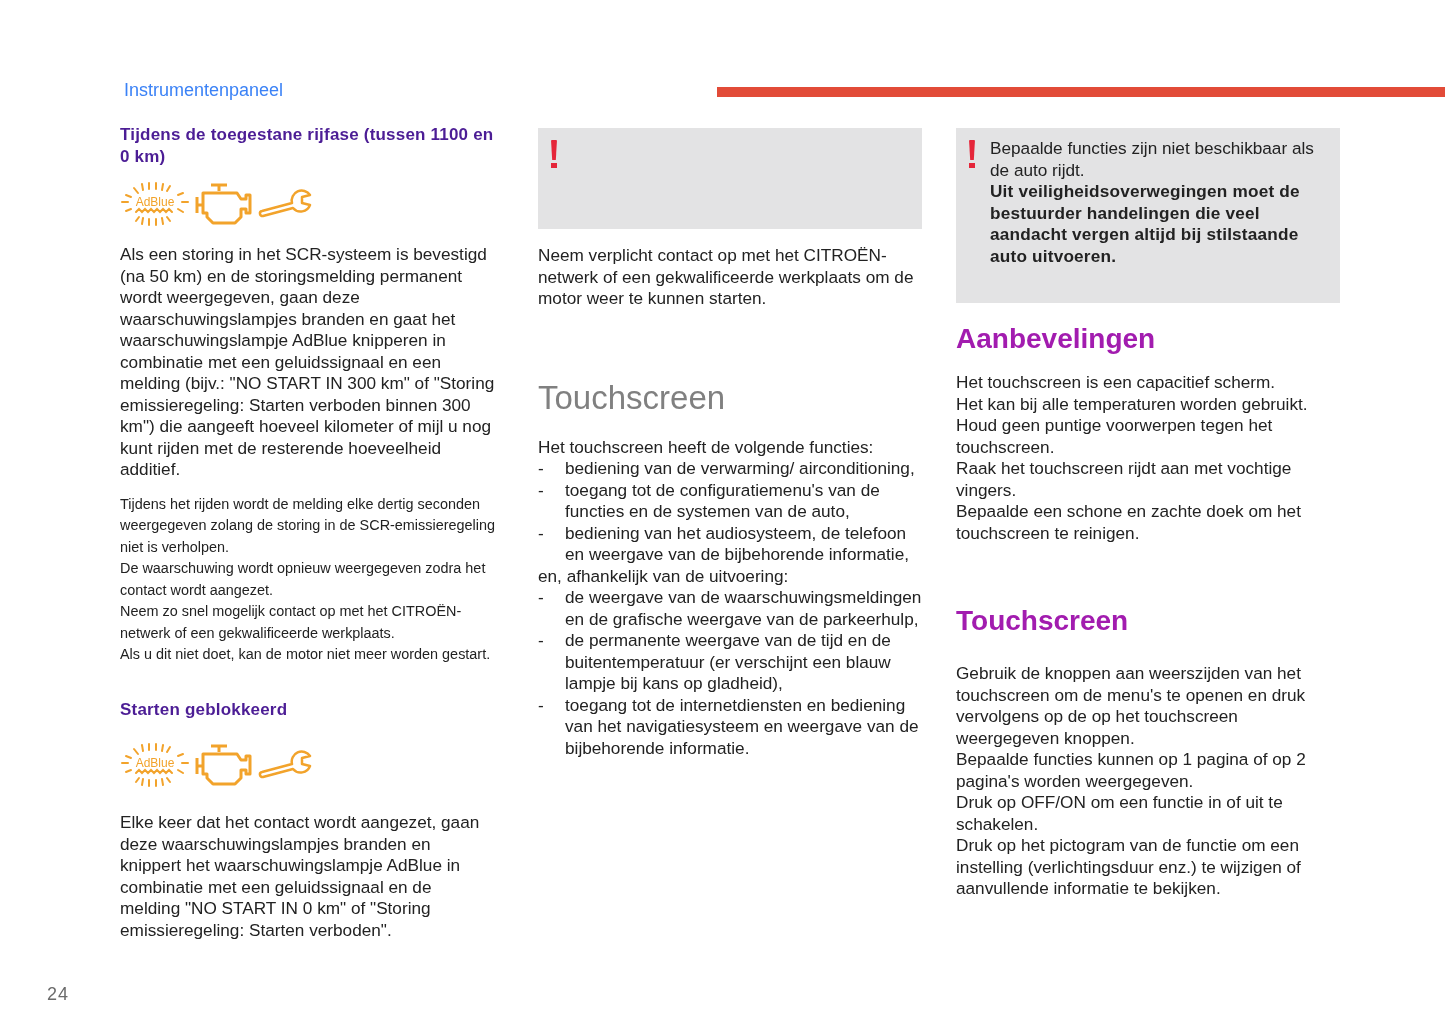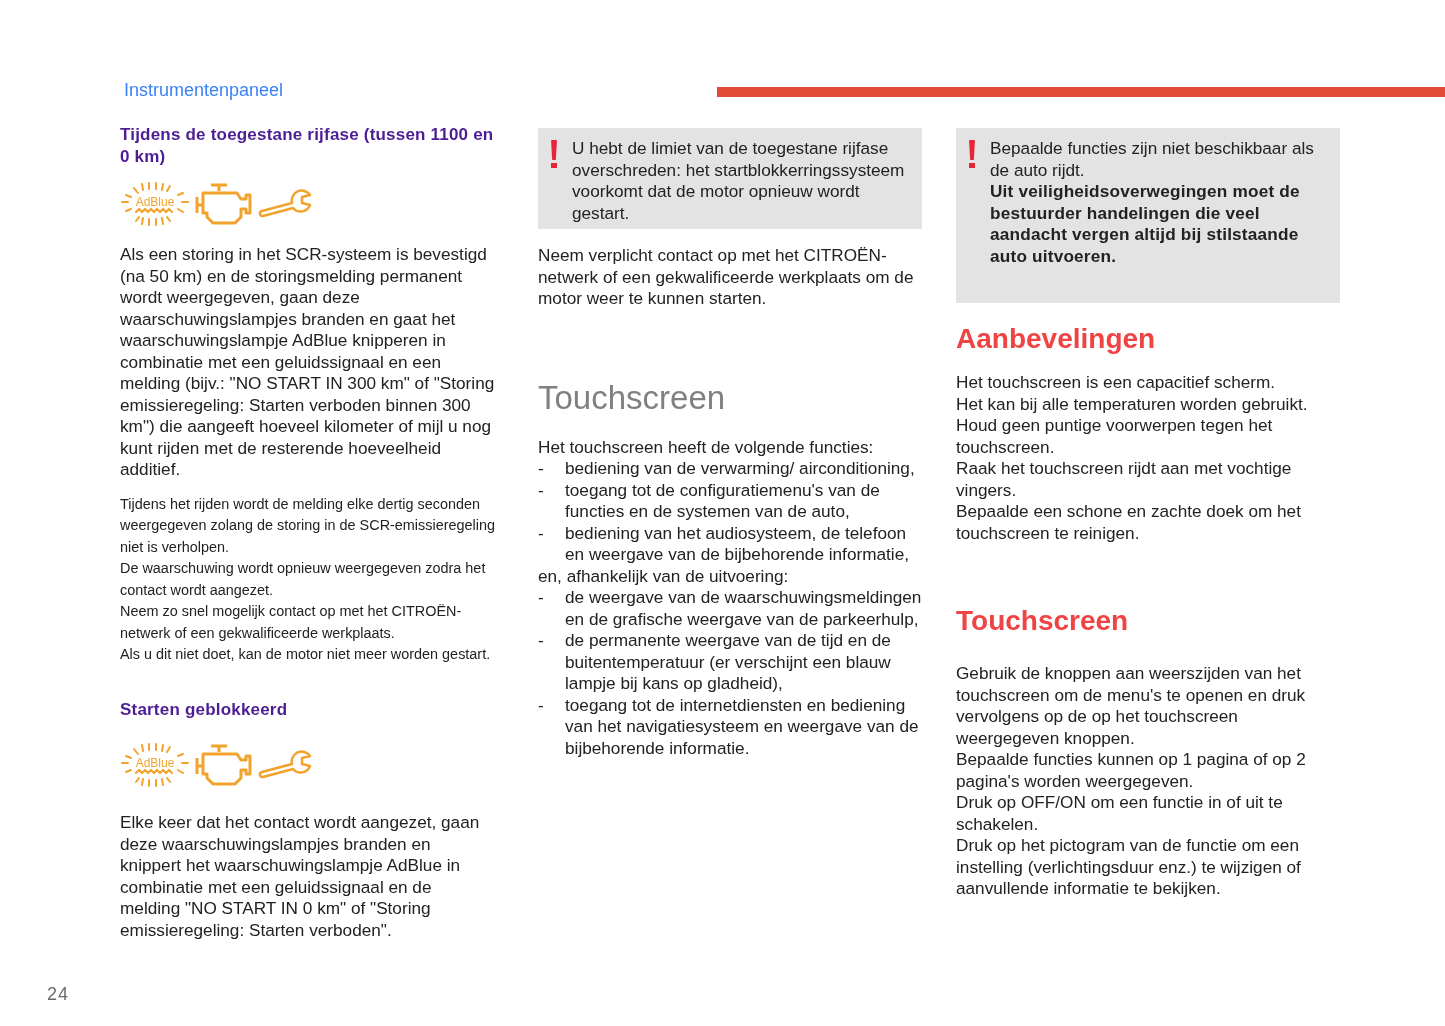--- a/index.html
+++ b/index.html
@@ -21,21 +21,21 @@
   .icons { display: flex; align-items: center; gap: 3px; height: 50px; }
   .icons svg { display: block; }
 
   .warn-box { background: #e3e3e4; position: relative; padding: 10px 12px 10px 34px; }
   .warn-mark { position: absolute; left: 12px; top: 12px; width: 8px; }
   .warn-mark .bar { width: 6px; height: 20px; background: #e5263a; border-radius: 1px; margin-left: 1px; clip-path: polygon(0 0,100% 0,80% 100%,20% 100%); }
   .warn-mark .dot { width: 6px; height: 5px; background: #e5263a; margin: 3px 0 0 1px; }
   .warn-bold { font-weight: bold; letter-spacing: 0.2px; }
 
   .h-gray { font-size: 33px; color: #808080; font-weight: normal; margin: 0; line-height: 40px; }
-  .h-black { font-size: 28px; color: #ef4444; font-weight: bold; margin: 0; line-height: 34px; }
+  .h-black { font-size: 28px; color: #a21caf; font-weight: bold; margin: 0; line-height: 34px; }
 
   ul.dash { list-style: none; margin: 0; padding: 0; }
   ul.dash li { position: relative; padding-left: 27px; font-size: 17.2px; line-height: 21.5px; }
   ul.dash li::before { content: "-"; position: absolute; left: 0; top: 0; }
 </style>
 </head>
 <body>
 
 <div>
   <div class="header-title">Instrumentenpaneel</div>
@@ -150,21 +150,20 @@
 
   <p class="body-text" style="margin-top:22px; width:375px;">Elke keer dat het contact wordt aangezet, gaan deze waarschuwingslampjes branden en knippert het waarschuwingslampje AdBlue in combinatie met een geluidssignaal en de melding "NO START IN 0 km" of "Storing emissieregeling: Starten verboden".</p>
 </div>
 
 <div class="col col2">
   <div class="warn-box" style="height:81px;">
     <div class="warn-mark">
         <div class="bar"></div>
         <div class="dot"></div>
       </div>
-    <p class="body-text">U hebt de limiet van de toegestane rijfase overschreden: het startblokkerringssysteem voorkomt dat de motor opnieuw wordt gestart.</p>
   </div>
 
   <p class="body-text" style="margin-top:16px;">Neem verplicht contact op met het CITROËN-netwerk of een gekwalificeerde werkplaats om de motor weer te kunnen starten.</p>
 
   <h2 class="h-gray" style="margin-top:68px;">Touchscreen</h2>
 
   <p class="body-text" style="margin-top:19px;">Het touchscreen heeft de volgende functies:</p>
   <ul class="dash">
     <li>bediening van de verwarming/ airconditioning,</li>
     <li>toegang tot de configuratiemenu's van de functies en de systemen van de auto,</li>

